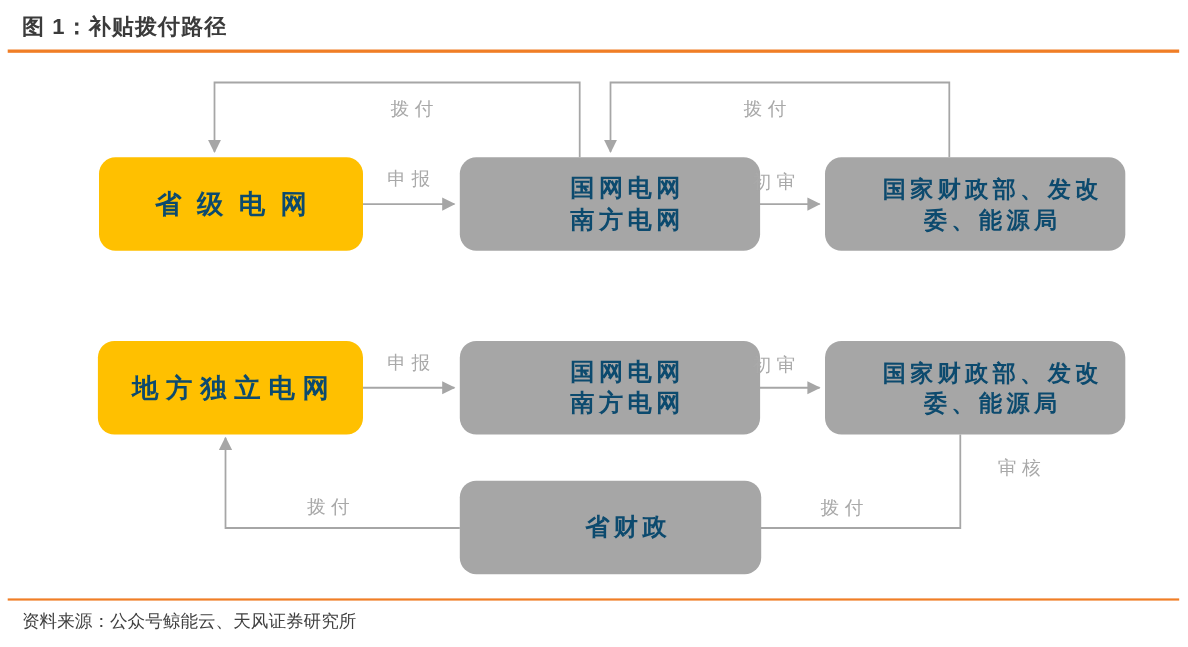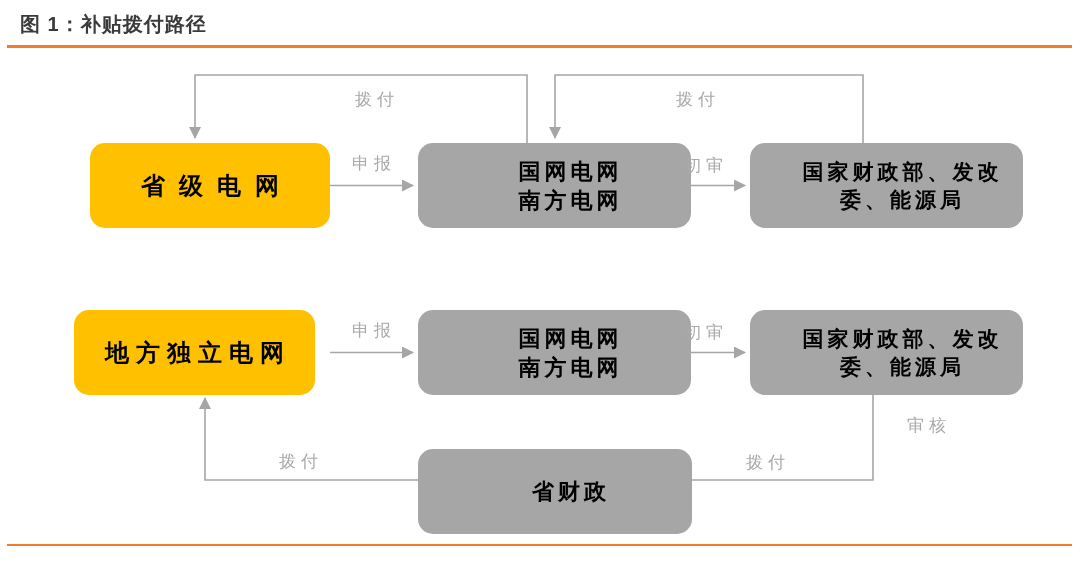--- a/index.html
+++ b/index.html
@@ -17,21 +17,21 @@
   }
   .source-text {
     position:absolute; left:20px; top:555px;
     font-size:16px; color:#3f3f3f;
   }
 
   svg.connectors { position:absolute; left:0; top:0; z-index:1; }
 
   .node {
     position:absolute; z-index:2;
-    border-radius:15px; color:#000000;
+    border-radius:15px; color:#0c4a6e;
     display:flex; flex-direction:column; align-items:center; justify-content:center;
     text-align:center; font-family:"DejaVu Serif", serif; font-weight:bold;
     line-height:1.3;
   }
   .node span { display:block; }
   .node.yellow { background:#ffc000; font-size:24px; }
   .node.gray   { background:#a6a6a6; font-size:22px;padding-left:28px; }
   .sp-wide  span { letter-spacing:14px; margin-right:-14px; }
   .sp-mid   span { letter-spacing:7px;  margin-right:-7px; }
   .sp-small span { letter-spacing:4px;  margin-right:-4px; }
@@ -74,41 +74,42 @@
   </div>
   <div class="node gray sp-small" style="left:418px; top:143px; width:245px; height:85px;">
     <span>国网电网</span>
     <span>南方电网</span>
   </div>
   <div class="node gray sp-small" style="left:750px; top:143px; width:245px; height:85px; font-size:21px;">
     <span>国家财政部、发改</span>
     <span>委、能源局</span>
   </div>
 
-  <div class="node yellow sp-mid" style="left:74px; top:310px; width:241px; height:85px;">
+  <div class="node yellow sp-mid" style="left:89px; top:310px; width:241px; height:85px;">
     <span>地方独立电网</span>
   </div>
   <div class="node gray sp-small" style="left:418px; top:310px; width:245px; height:85px;">
     <span>国网电网</span>
     <span>南方电网</span>
   </div>
   <div class="node gray sp-small" style="left:750px; top:310px; width:245px; height:85px; font-size:21px;">
     <span>国家财政部、发改</span>
     <span>委、能源局</span>
   </div>
-  <div class="node gray sp-small" style="left:418px; top:449px; width:246px; height:85px;">
+  <div class="node gray sp-small" style="left:418px; top:437px; width:246px; height:85px;">
     <span>省财政</span>
   </div>
 
   <div class="edge-label" style="left:377px; top:99px;">拨付</div>
   <div class="edge-label" style="left:698px; top:99px;">拨付</div>
   <div class="edge-label" style="left:374px; top:163px;">申报</div>
   <div class="edge-label" style="left:706px; top:165px;">初审</div>
 
   <div class="edge-label" style="left:374px; top:330px;">申报</div>
   <div class="edge-label" style="left:706px; top:332px;">初审</div>
   <div class="edge-label" style="left:929px; top:425px;">审核</div>
   <div class="edge-label" style="left:768px; top:462px;">拨付</div>
   <div class="edge-label" style="left:301px; top:461px;">拨付</div>
 
   <div class="rule-bottom"></div>
+  <div class="source-text">资料来源：公众号鲸能云、天风证券研究所</div>
 
 </div>
 
 </body></html>

